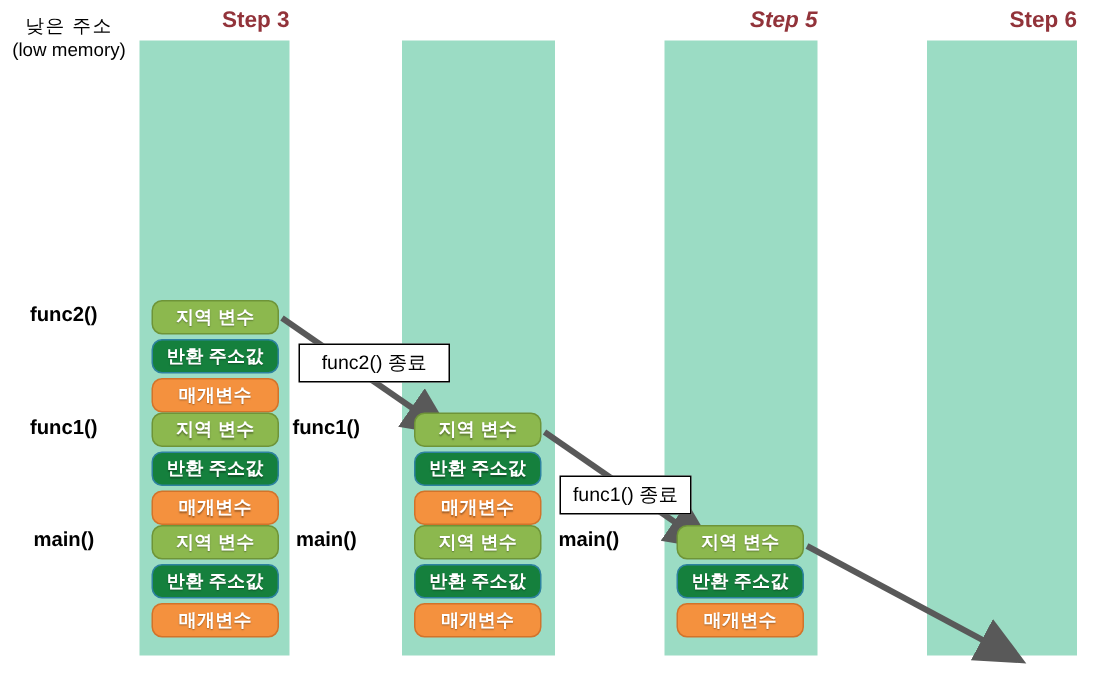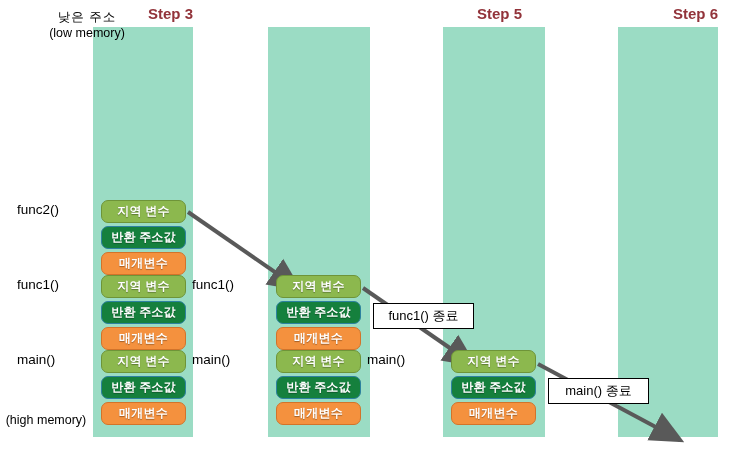--- a/index.html
+++ b/index.html
@@ -40,26 +40,25 @@
     text-align: right;
     color: #92333A;
     font-weight: bold;
     font-size: 15px;
     white-space: nowrap;
   }
 
   
   .frame-label {
     position: absolute;
-    text-align: left;
+    text-align: center;
     color: #000000;
-    font-weight: normal;
+    font-weight: bold;
     font-size: 13.5px;
     white-space: nowrap;
-    margin-left: 17px;
   }
 
   
   .blk {
     position: absolute;
     box-sizing: border-box;
     border-radius: 7px;
     color: #ffffff;
     font-weight: bold;
     font-size: 12px;
@@ -110,29 +109,28 @@
 <body>
 
 <div id="canvas">
 
   <div class="step-col" style="left:93px; top:27px; width:100px; height:410px;"></div>
   <div class="step-col" style="left:268px; top:27px; width:102px; height:410px;"></div>
   <div class="step-col" style="left:443px; top:27px; width:102px; height:410px;"></div>
   <div class="step-col" style="left:618px; top:27px; width:100px; height:410px;"></div>
 
   <div class="step-title" style="left:93px; top:5px; width:100px;">Step 3</div>
-  <div class="step-title" style="left:420px; top:5px; width:102px;">Step 5</div>
+  <div class="step-title" style="left:443px; top:5px; width:102px;font-style:italic;">Step 5</div>
   <div class="step-title" style="left:618px; top:5px; width:100px;">Step 6</div>
 
-  <div class="axis-label" style="left:0px; top:9px; width:92px;margin-left:41px;">
+  <div class="axis-label" style="left:0px; top:9px; width:92px;">
     <span class="ko">낮은 주소</span>
     <span class="en">(low memory)</span>
   </div>
   <div class="axis-label" style="left:0px; top:412px; width:92px;">
-    <span class="en">(high memory)</span>
   </div>
 
   <svg class="arrows" viewBox="0 0 736 456" width="736" height="456">
     <defs>
       <marker id="ah" markerWidth="9" markerHeight="9" refX="7.2" refY="4.5" orient="auto" markerUnits="strokeWidth">
         <path d="M0,0.6 L8.4,4.5 L0,8.4 z" fill="#595959"></path>
       </marker>
     </defs>
     <line x1="188" y1="212" x2="298" y2="288" stroke="#595959" stroke-width="4" marker-end="url(#ah)"></line>
     <line x1="363" y1="288" x2="473" y2="364" stroke="#595959" stroke-width="4" marker-end="url(#ah)"></line>
@@ -165,16 +163,16 @@
   <div class="blk local" style="left:276px; top:350px; width:85px; height:23px;">지역 변수</div>
   <div class="blk ret" style="left:276px; top:376px; width:85px; height:23px;">반환 주소값</div>
   <div class="blk param" style="left:276px; top:402px; width:85px; height:23px;">매개변수</div>
 
   <div class="frame-label" style="left:350px; top:352px; width:85px;">main()</div>
 
   <div class="blk local" style="left:451px; top:350px; width:85px; height:23px;">지역 변수</div>
   <div class="blk ret" style="left:451px; top:376px; width:85px; height:23px;">반환 주소값</div>
   <div class="blk param" style="left:451px; top:402px; width:85px; height:23px;">매개변수</div>
 
-  <div class="callout" style="left:373px; top:303px; width:101px; height:26px;">func1() 종료</div>
-  <div class="callout" style="left:548px; top:378px; width:101px; height:26px;">main() 종료</div>
+  <div class="callout" style="left:199px; top:229px; width:101px; height:26px;">func2() 종료</div>
+  <div class="callout" style="left:373px; top:317px; width:88px; height:26px;">func1() 종료</div>
 
 </div>
 
 </body></html>

